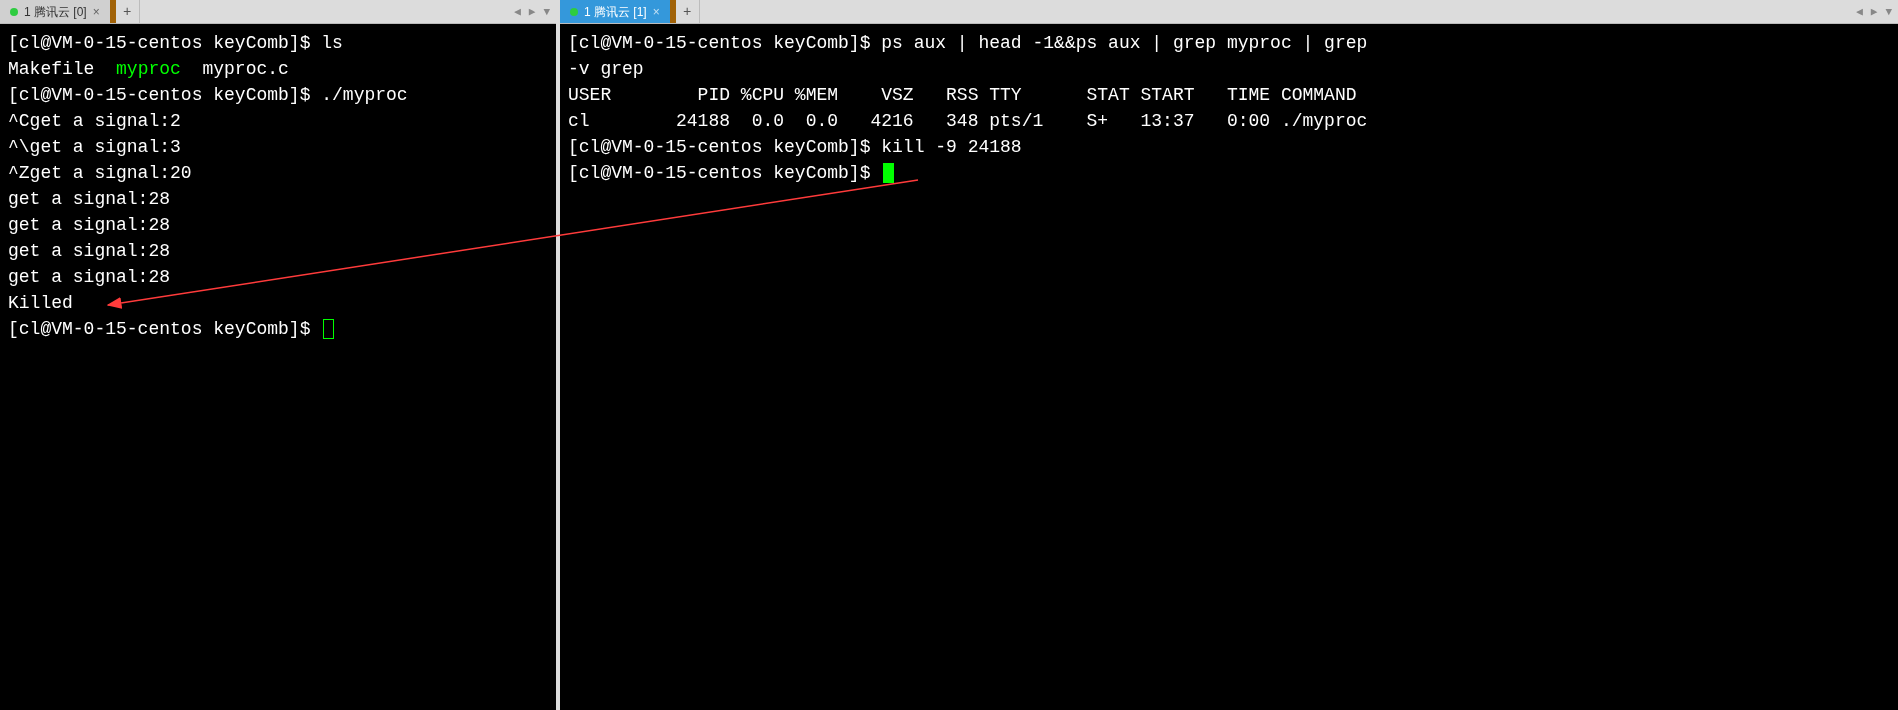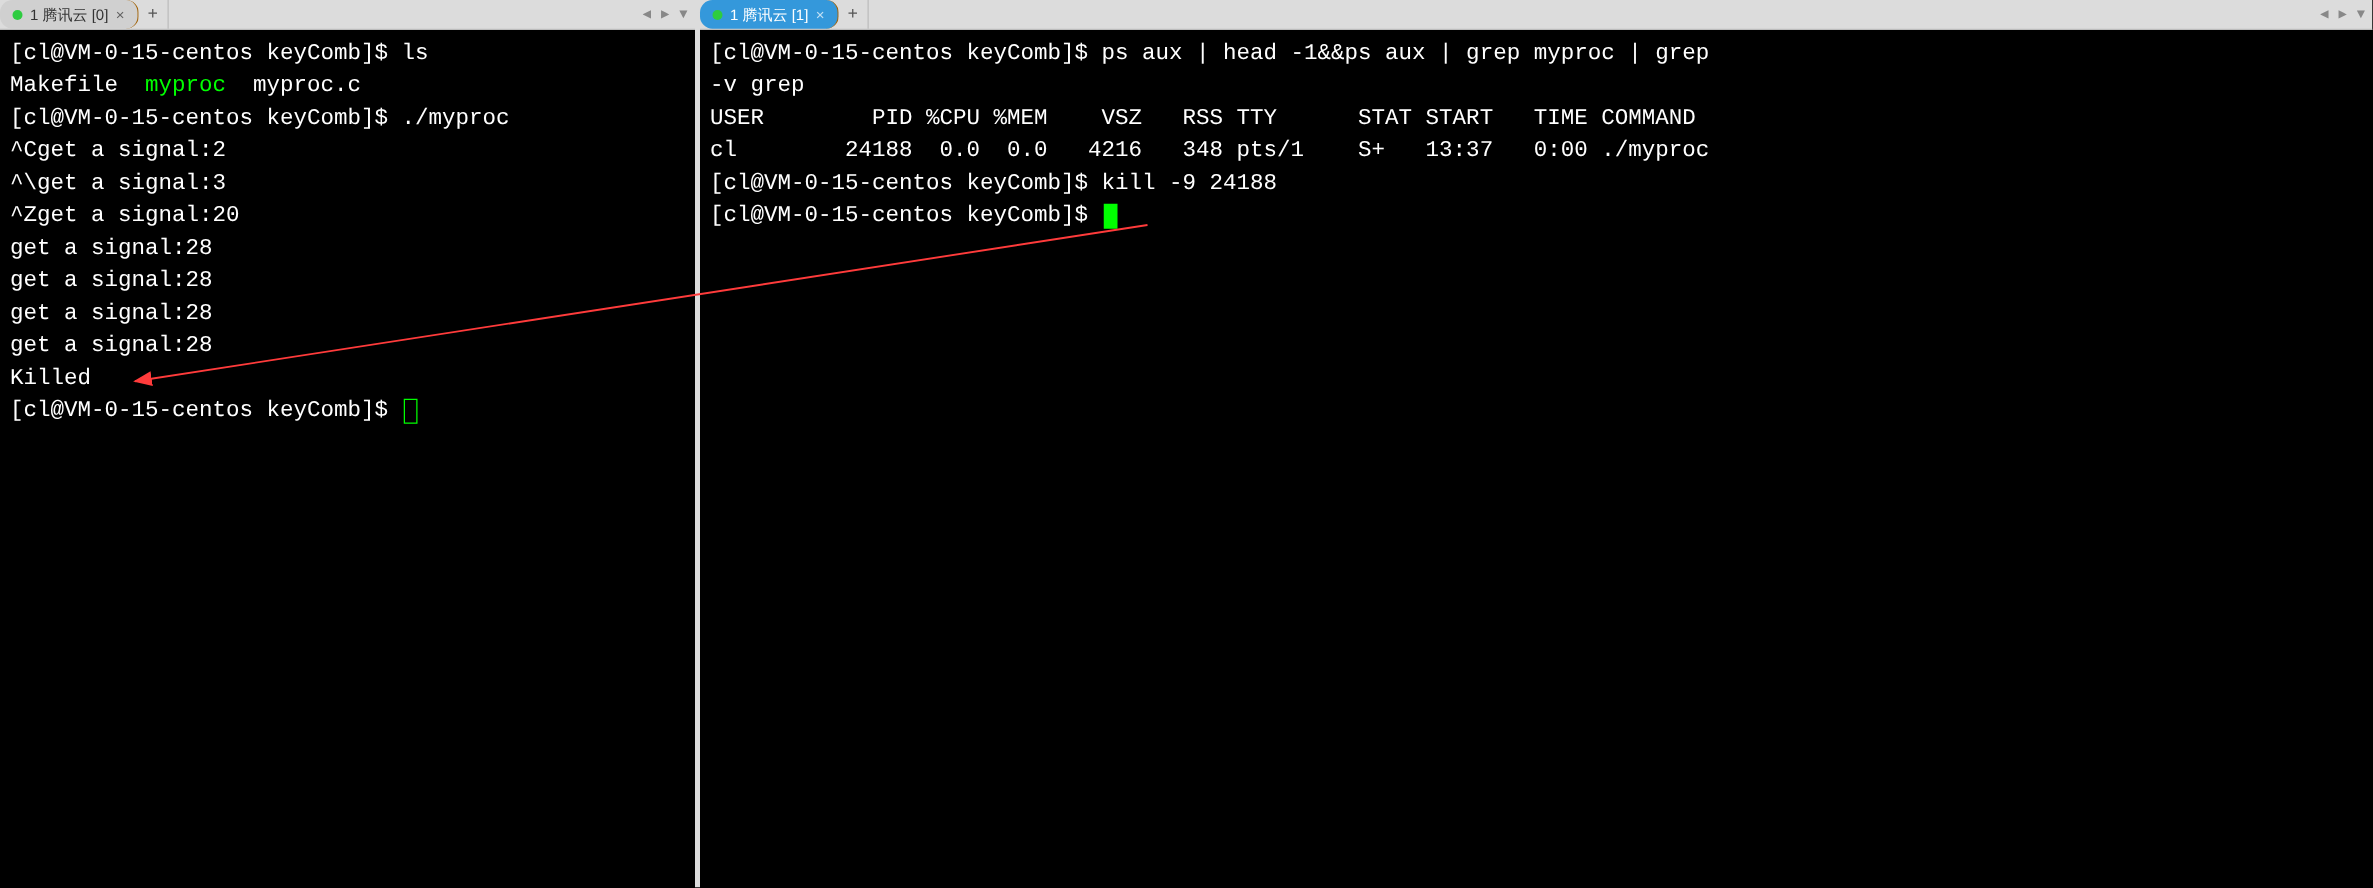--- a/index.html
+++ b/index.html
@@ -36,23 +36,22 @@
   border-bottom: 1px solid #bcbcbc;
 }
 .tab {
   display: flex;
   align-items: center;
   gap: 6px;
   padding: 0 10px;
   font-size: 12px;
   font-family: "Segoe UI", "Microsoft YaHei", sans-serif;
   color: #333;
-  border-right: 1px solid #a16207;
+  border-right: 6px solid #a16207;
   cursor: pointer;
-  border-radius: 10px;
 }
 .tab.active {
   background: #3498db;
   color: #fff;
   justify-content: space-between;
 }
 .tab.inactive {
   background: #d0d0d0;
 }
 .dot {

